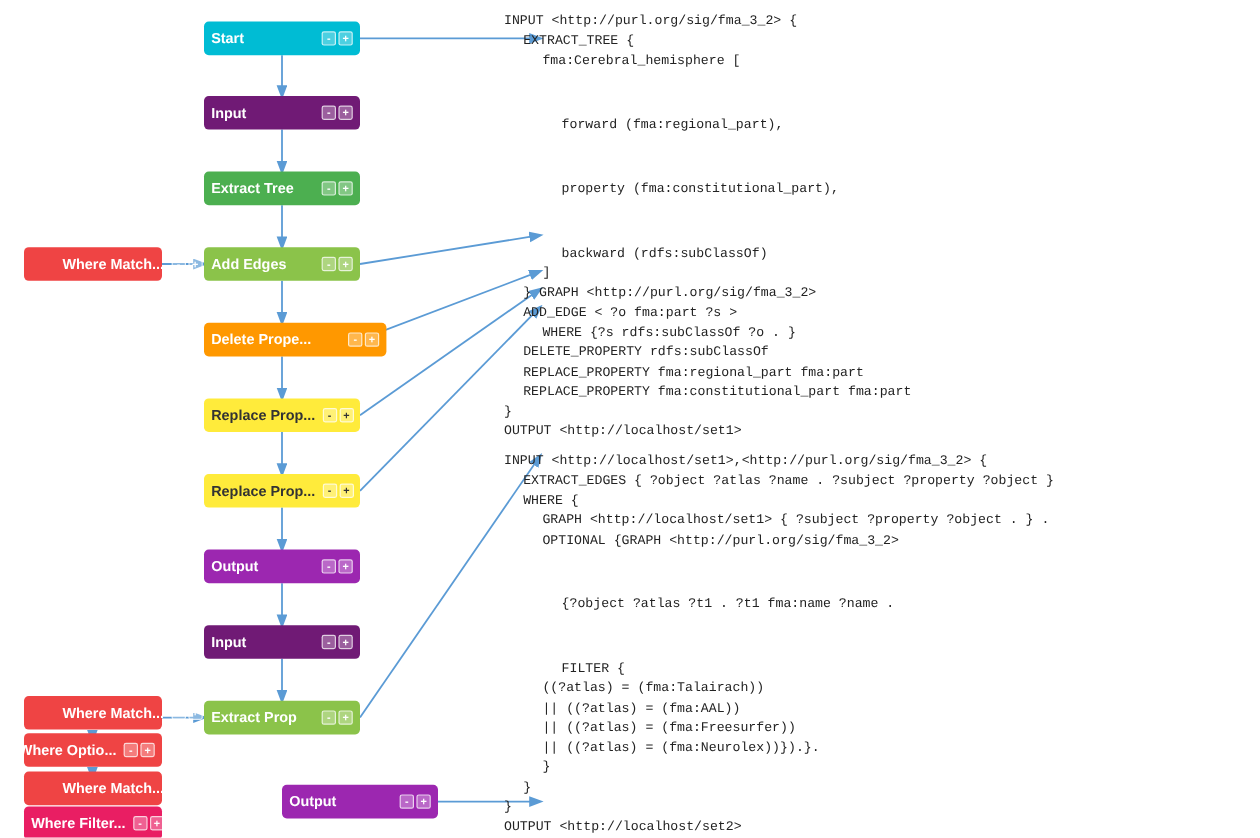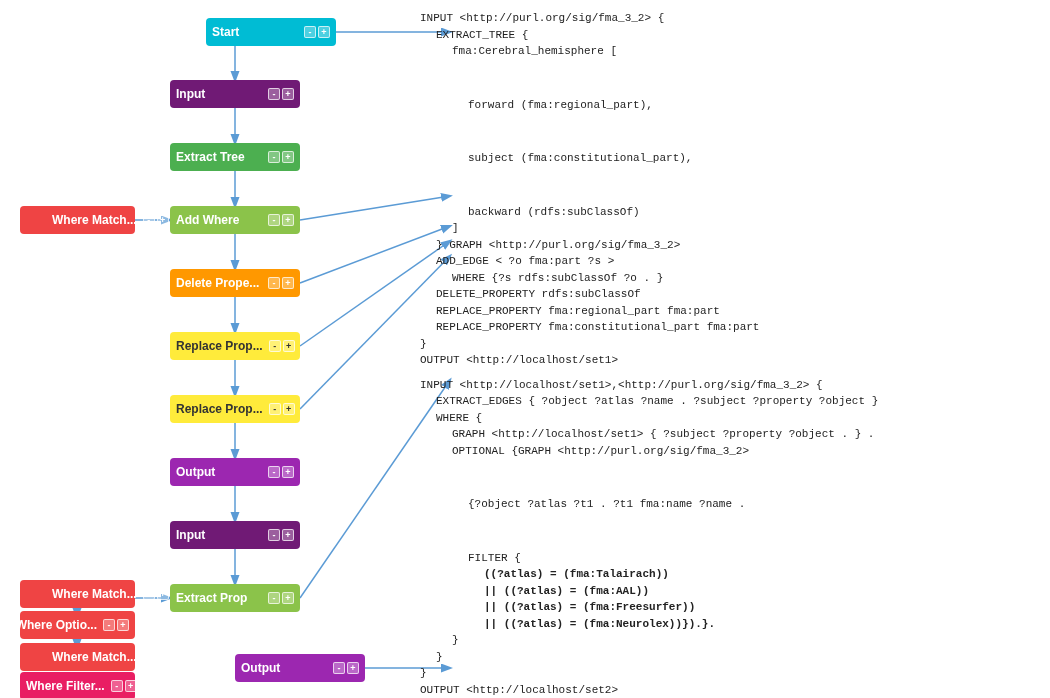--- a/index.html
+++ b/index.html
@@ -71,21 +71,21 @@
       font-size: 11px;
       color: #222;
       line-height: 1.5;
     }
     .code-block {
       margin-bottom: 8px;
     }
     .indent1 { margin-left: 16px; }
     .indent2 { margin-left: 32px; }
     .indent3 { margin-left: 48px; margin-top: 37px; }
-    .indent4 { margin-left: 64px; font-weight: bold; }
+    .indent4 { margin-left: 32px; }
 
     svg.arrows {
       position: absolute;
       top: 0;
       left: 0;
       width: 1050px;
       height: 698px;
       pointer-events: none;
     }
   </style>
@@ -136,21 +136,21 @@
 
     <line x1="365" y1="668" x2="450" y2="668" stroke="#5B9BD5" stroke-width="1.5" marker-end="url(#arrow)"></line>
 
     <defs>
       <marker id="arrow" markerWidth="8" markerHeight="8" refX="6" refY="3" orient="auto">
         <path d="M0,0 L0,6 L8,3 z" fill="#5B9BD5"></path>
       </marker>
     </defs>
   </svg>
 
-  <div class="node color-teal" style="left:170px; top:18px; width:130px;margin-left:36px;">
+  <div class="node color-teal" style="left:170px; top:18px; width:130px;">
     <span class="node-label">Start</span>
     <div class="node-controls">
       <span class="ctrl-btn">-</span>
       <span class="ctrl-btn">+</span>
     </div>
   </div>
 
   <div class="node color-red" style="left:170px; top:80px; width:130px;">
     <span class="node-label">Input</span>
     <div class="node-controls">
@@ -161,28 +161,28 @@
 
   <div class="node color-green" style="left:170px; top:143px; width:130px;">
     <span class="node-label">Extract Tree</span>
     <div class="node-controls">
       <span class="ctrl-btn">-</span>
       <span class="ctrl-btn">+</span>
     </div>
   </div>
 
   <div class="node color-lime" style="left:170px; top:206px; width:130px;">
-    <span class="node-label">Add Where</span>
-    <div class="node-controls">
-      <span class="ctrl-btn">-</span>
-      <span class="ctrl-btn">+</span>
-    </div>
-  </div>
-
-  <div class="node color-orange" style="left:170px; top:269px; width:130px;">
+    <span class="node-label">Add Edges</span>
+    <div class="node-controls">
+      <span class="ctrl-btn">-</span>
+      <span class="ctrl-btn">+</span>
+    </div>
+  </div>
+
+  <div class="node color-orange" style="left:170px; top:269px; width:152px;">
     <span class="node-label">Delete Prope...</span>
     <div class="node-controls">
       <span class="ctrl-btn">-</span>
       <span class="ctrl-btn">+</span>
     </div>
   </div>
 
   <div class="node color-yellow" style="left:170px; top:332px; width:130px;">
     <span class="node-label">Replace Prop...</span>
     <div class="node-controls">
@@ -271,21 +271,21 @@
     </div>
   </div>
 
   <div class="code-panel">
 
     <div class="code-block">
       <div>INPUT &lt;http://purl.org/sig/fma_3_2&gt; {</div>
       <div class="indent1">EXTRACT_TREE {</div>
       <div class="indent2">fma:Cerebral_hemisphere [</div>
       <div class="indent3">forward (fma:regional_part),</div>
-      <div class="indent3">subject (fma:constitutional_part),</div>
+      <div class="indent3">property (fma:constitutional_part),</div>
       <div class="indent3">backward (rdfs:subClassOf)</div>
       <div class="indent2">]</div>
       <div class="indent1">} GRAPH &lt;http://purl.org/sig/fma_3_2&gt;</div>
       <div class="indent1">ADD_EDGE &lt; ?o fma:part ?s &gt;</div>
       <div class="indent2">WHERE {?s rdfs:subClassOf ?o . }</div>
       <div class="indent1">DELETE_PROPERTY rdfs:subClassOf</div>
       <div class="indent1">REPLACE_PROPERTY fma:regional_part fma:part</div>
       <div class="indent1">REPLACE_PROPERTY fma:constitutional_part fma:part</div>
       <div>}</div>
       <div>OUTPUT &lt;http://localhost/set1&gt;</div>

